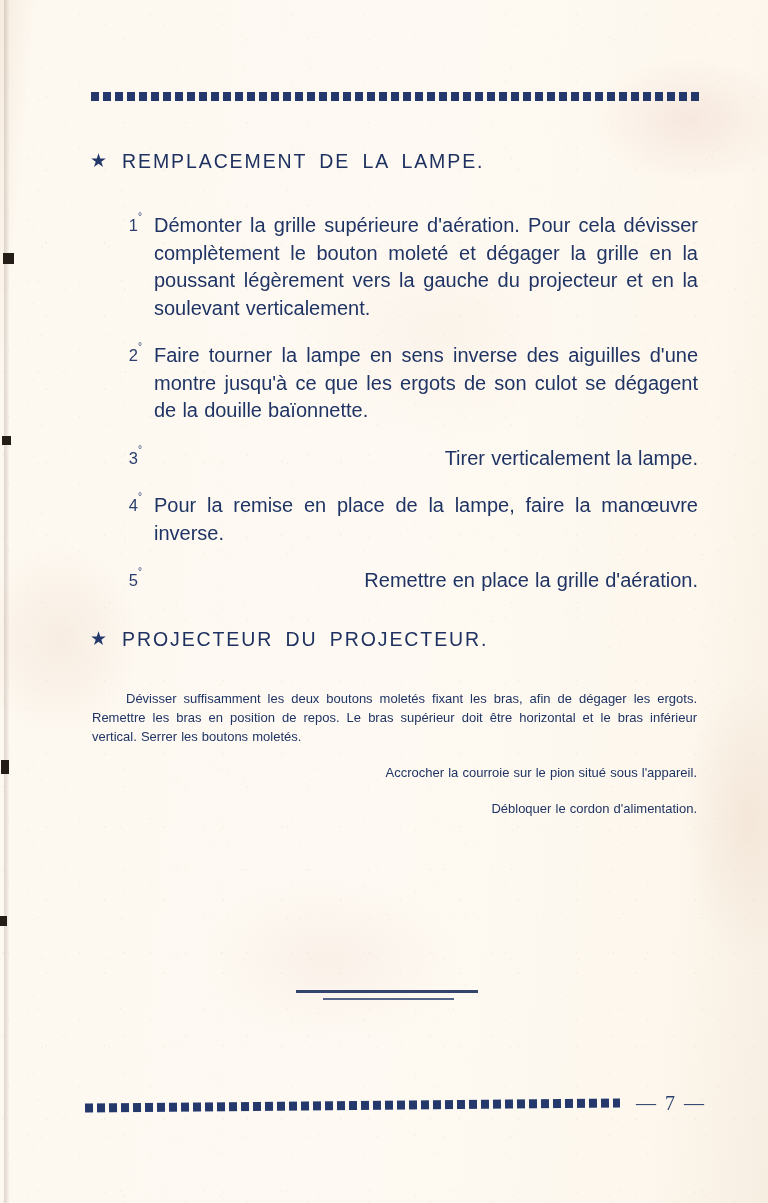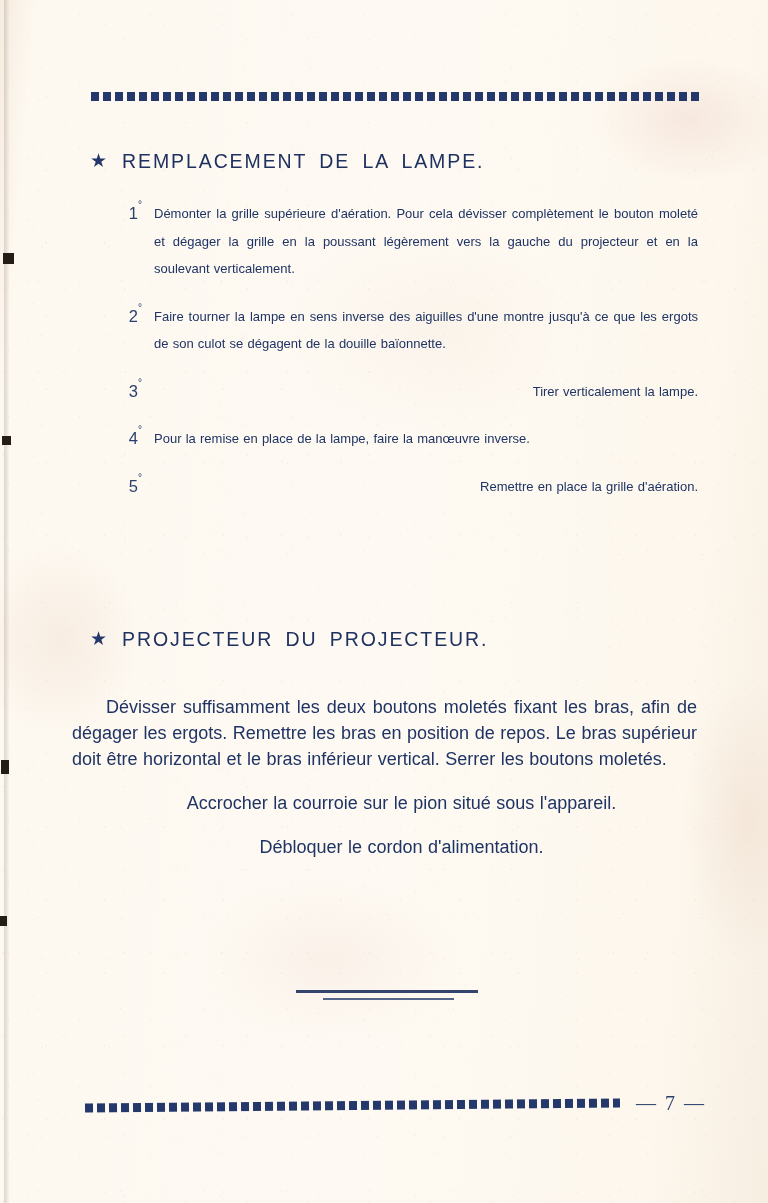--- a/index.html
+++ b/index.html
@@ -121,47 +121,49 @@
     font-size: 16.5px;
     line-height: 27.5px;
     color: #2a3f6d;
   }
   .step-num sup {
     font-size: 10px;
     vertical-align: top;
     line-height: 1;
   }
   .step-text {
-    font-size: 13px;
+    font-size: 20px;
     line-height: 27.5px;
     text-align: justify;
     text-justify: inter-word;
     color: #1f3464;
     word-spacing: 0.6px;
+    margin-top: 12px;
   }
   .step-text.short { text-align: right; }
 
   
   .body-block {
     position: absolute;
     left: 72px;
     top: 676px;
     width: 625px;
   }
   .para {
-    font-size: 18px;
-    line-height: 26px;
+    font-size: 13px;
+    line-height: 19px;
     text-align: justify;
     text-justify: inter-word;
     text-indent: 34px;
     margin-bottom: 17px;
     color: #1f3464;
     word-spacing: 0.5px;
-  }
-  .para.last { text-align: center; }
+    margin-left: 20px;
+  }
+  .para.last { text-align: right; }
   .para:last-child { margin-bottom: 0; }
 
   
   .ornament {
     position: absolute;
     left: 296px;
     top: 988px;
     width: 190px;
     height: 16px;
   }

